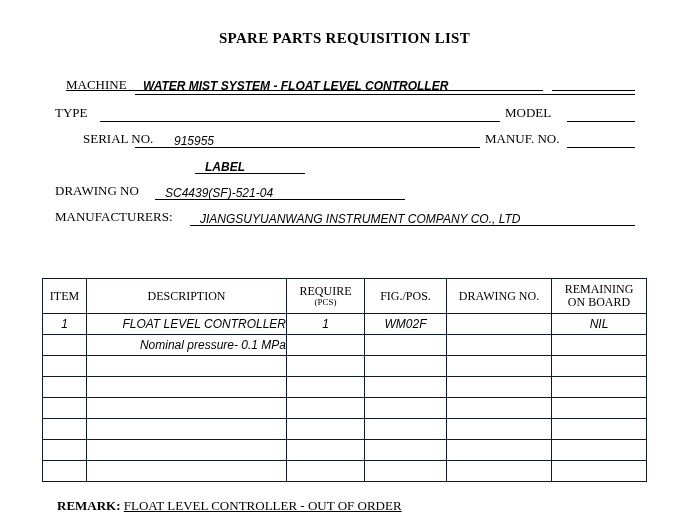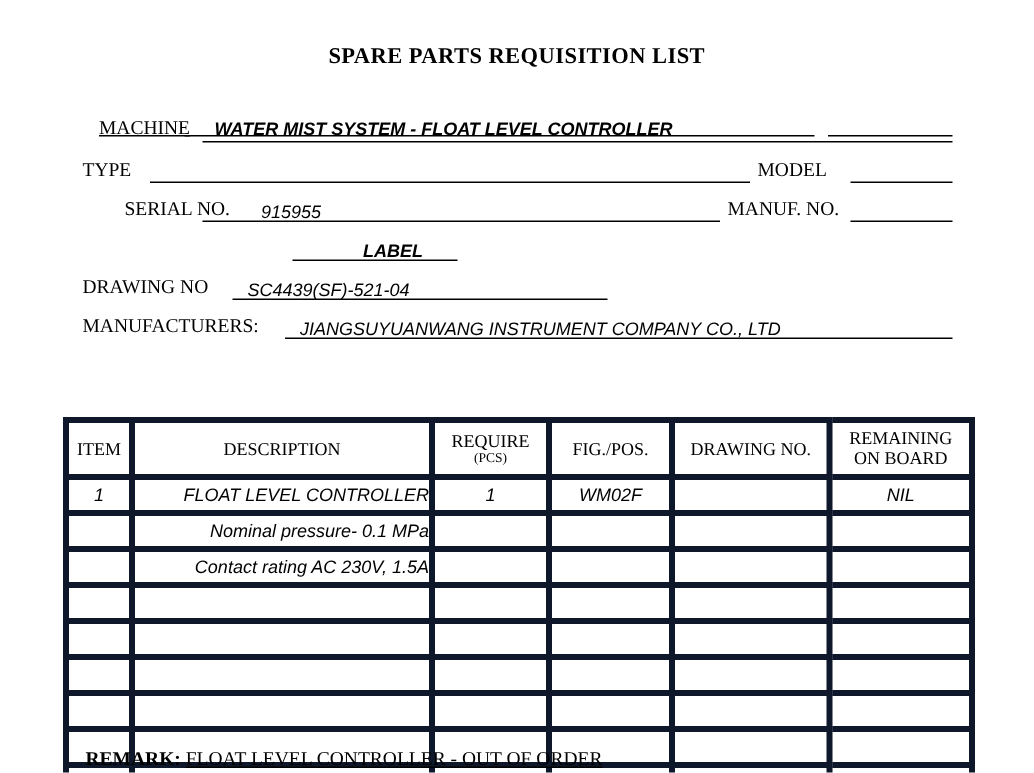--- a/index.html
+++ b/index.html
@@ -79,21 +79,21 @@
   
   .parts-table {
     position: absolute;
     top: 278px;
     left: 42px;
     width: 604px;
     border-collapse: collapse;
     table-layout: fixed;
   }
   .parts-table td, .parts-table th {
-    border: 4px solid #0f172a;
+    border: 1px solid #0f172a;
     padding: 0;
     font-size: 12px;
     vertical-align: middle;
   }
   .parts-table thead th {
     font-weight: normal;
     font-family: "Liberation Serif", serif;
     font-size: 12px;
     text-align: center;
     height: 30px;
@@ -168,21 +168,21 @@
     <div class="hdr-row" style="height:26px;">
       <span class="f-abs hdr-label" style="left:0px; top:0px;margin-left:28px;">SERIAL NO.</span>
       <span class="f-abs hdr-val" style="left:90px; top:2px;margin-left:29px;">915955</span>
       <div class="uline" style="left:80px; top:21px; width:345px;"></div>
       <span class="f-abs hdr-label" style="left:430px; top:0px;">MANUF. NO.</span>
       <span class="f-abs hdr-val" style="left:520px; top:2px;"></span>
       <div class="uline" style="left:512px; top:21px; width:68px;"></div>
     </div>
 
     <div class="hdr-row" style="height:26px;">
-      <span class="f-abs hdr-val bold" style="left:150px; top:2px;margin-left:37px;">LABEL</span>
+      <span class="f-abs hdr-val bold" style="left:150px; top:2px;">LABEL</span>
       <div class="uline" style="left:140px; top:21px; width:110px;"></div>
     </div>
 
     <div class="hdr-row" style="height:26px;">
       <span class="f-abs hdr-label" style="left:0px; top:0px;text-align:right;">DRAWING NO</span>
       <span class="f-abs hdr-val" style="left:110px; top:2px;">SC4439(SF)-521-04</span>
       <div class="uline" style="left:100px; top:21px; width:250px;"></div>
     </div>
 
     <div class="hdr-row" style="height:26px;">
@@ -238,28 +238,20 @@
       <tr>
         <td class="cell-center italic-sans"></td>
         <td class="cell-desc italic-sans">Nominal pressure- 0.1 MPa</td>
         <td class="cell-center italic-sans"></td>
         <td class="cell-center italic-sans"></td>
         <td class="cell-center italic-sans"></td>
         <td class="cell-center italic-sans"></td>
       </tr>
       <tr>
         <td class="cell-center italic-sans"></td>
-        <td class="cell-desc italic-sans">Contact rating AC 230V, 1.5A</td>
-        <td class="cell-center italic-sans"></td>
-        <td class="cell-center italic-sans"></td>
-        <td class="cell-center italic-sans"></td>
-        <td class="cell-center italic-sans"></td>
-      </tr>
-      <tr>
-        <td class="cell-center italic-sans"></td>
         <td class="cell-desc italic-sans"></td>
         <td class="cell-center italic-sans"></td>
         <td class="cell-center italic-sans"></td>
         <td class="cell-center italic-sans"></td>
         <td class="cell-center italic-sans"></td>
       </tr>
       <tr>
         <td class="cell-center italic-sans"></td>
         <td class="cell-desc italic-sans"></td>
         <td class="cell-center italic-sans"></td>

